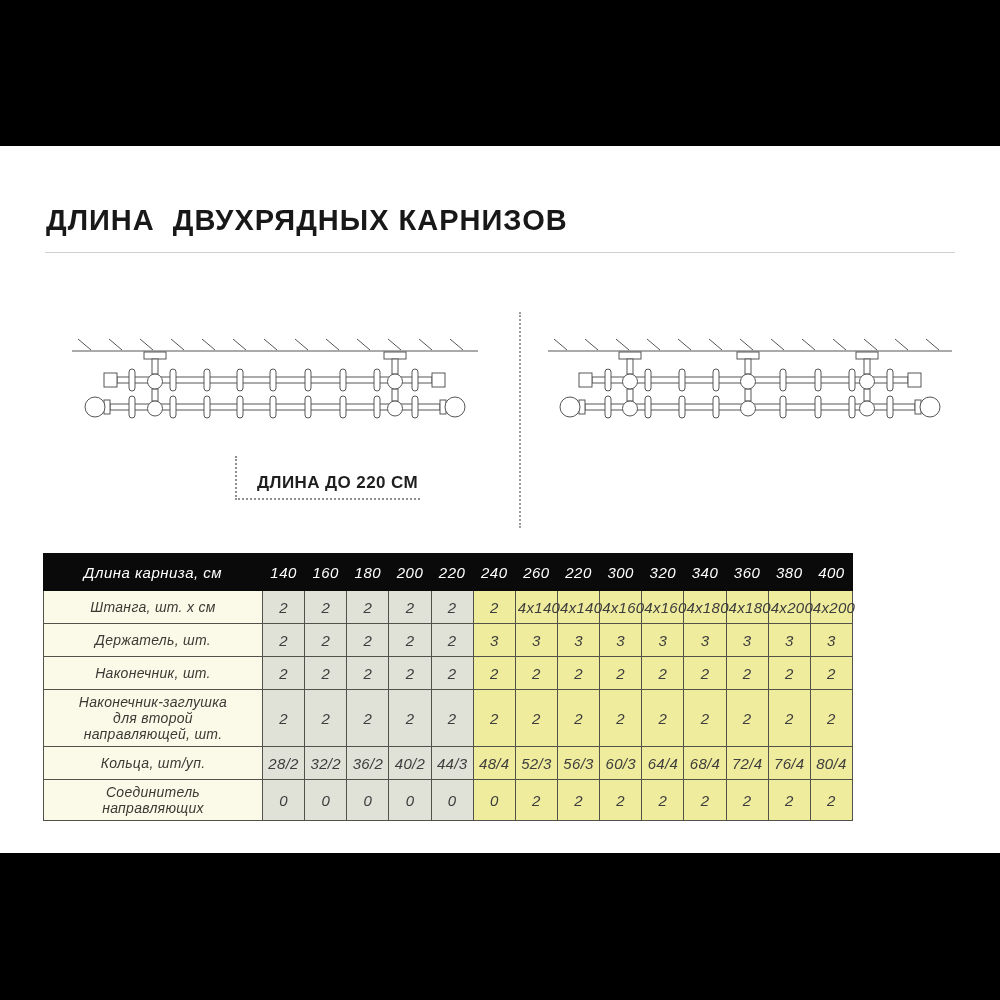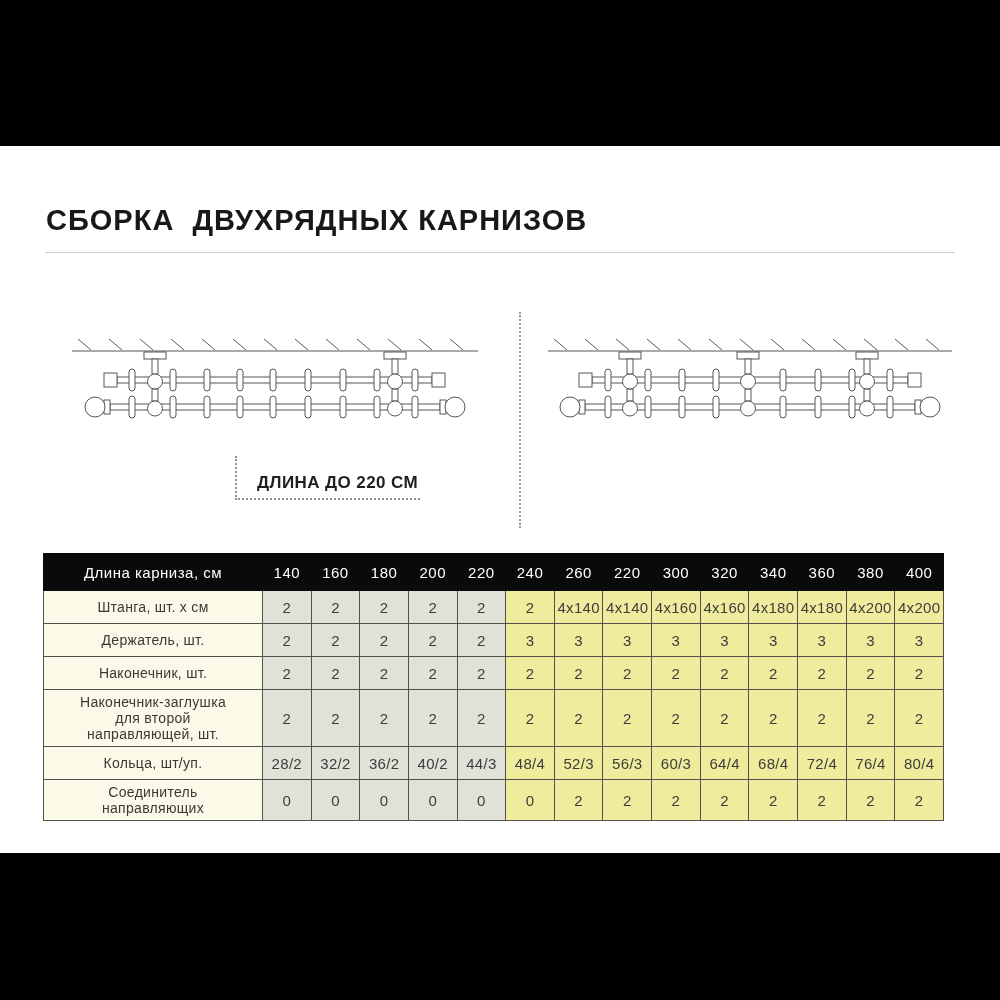--- a/index.html
+++ b/index.html
@@ -26,22 +26,22 @@
   .len-label{position:absolute;border-left:2px dotted #8f8f8f;border-bottom:2px dotted #8f8f8f;}
   .len-label .txt{
     position:absolute;right:2px;bottom:5px;font-weight:700;color:#1f1f1f;letter-spacing:.4px;white-space:nowrap;
   }
   .len-label.short{left:235px;top:456px;width:183px;height:42px;}
   .len-label.short .txt{font-size:17px;margin-top:37px;}
   .len-label.long{left:735px;top:456px;width:183px;height:42px;}
   .len-label.long .txt{font-size:15px;}
 
   table.assembly{
-    position:absolute;left:43px;top:553px;width:901px;
-    border-collapse:collapse;table-layout:fixed;
+    position:absolute;left:43px;top:553px;width:810px;
+    border-collapse:collapse;table-layout:fixed;font-style:italic;
   }
   table.assembly th, table.assembly td{
     border:1px solid var(--cell-border,#52524a);
     text-align:center;vertical-align:middle;padding:2px 2px;
   }
   table.assembly thead th{
     background:var(--header-bg,#0a0a0a);color:var(--header-text,#ffffff);
     font-weight:400;font-size:15px;letter-spacing:.5px;height:32px;border-color:#0a0a0a;
   }
   table.assembly tbody tr{height:33px;}
@@ -53,21 +53,21 @@
   table.assembly td.zone-gray{background:var(--gray-col-bg,#e0e2d8);}
   table.assembly td.zone-yellow{background:var(--yellow-col-bg,#efec9d);}
 </style>
 </head>
 <body>
 
 <div class="canvas">
   <div class="letterbox top"></div>
   <div class="letterbox bottom"></div>
 
-  <h1 class="page-title">СБОРКА  ДВУХРЯДНЫХ КАРНИЗОВ</h1>
+  <h1 class="page-title">ДЛИНА  ДВУХРЯДНЫХ КАРНИЗОВ</h1>
   <div class="title-rule"></div>
 
   <svg class="diagram-svg left" width="430" height="105" viewBox="0 0 430 105">
       <g>
         <line x1="20" y1="23" x2="426" y2="23" stroke="#565656" stroke-width="1.2"></line>
         <line x1="26" y1="11" x2="39" y2="22" stroke="#565656"></line>
         <line x1="57" y1="11" x2="70" y2="22" stroke="#565656"></line>
         <line x1="88" y1="11" x2="101" y2="22" stroke="#565656"></line>
         <line x1="119" y1="11" x2="132" y2="22" stroke="#565656"></line>
         <line x1="150" y1="11" x2="163" y2="22" stroke="#565656"></line>

